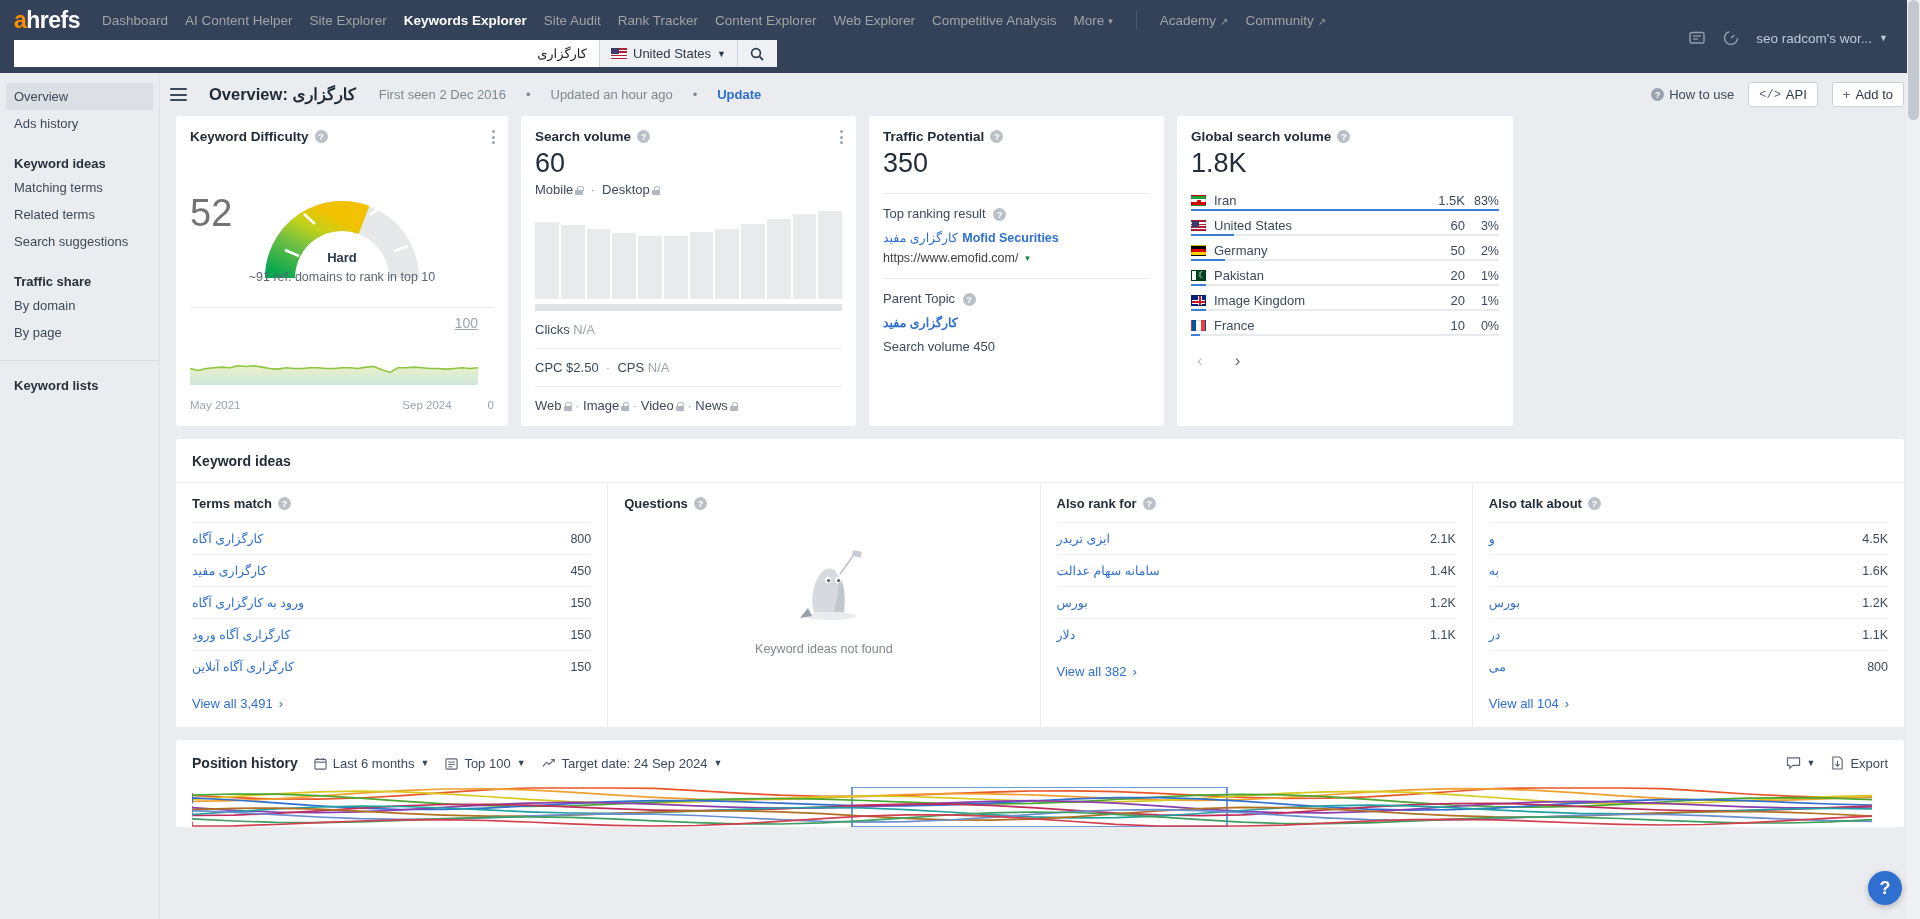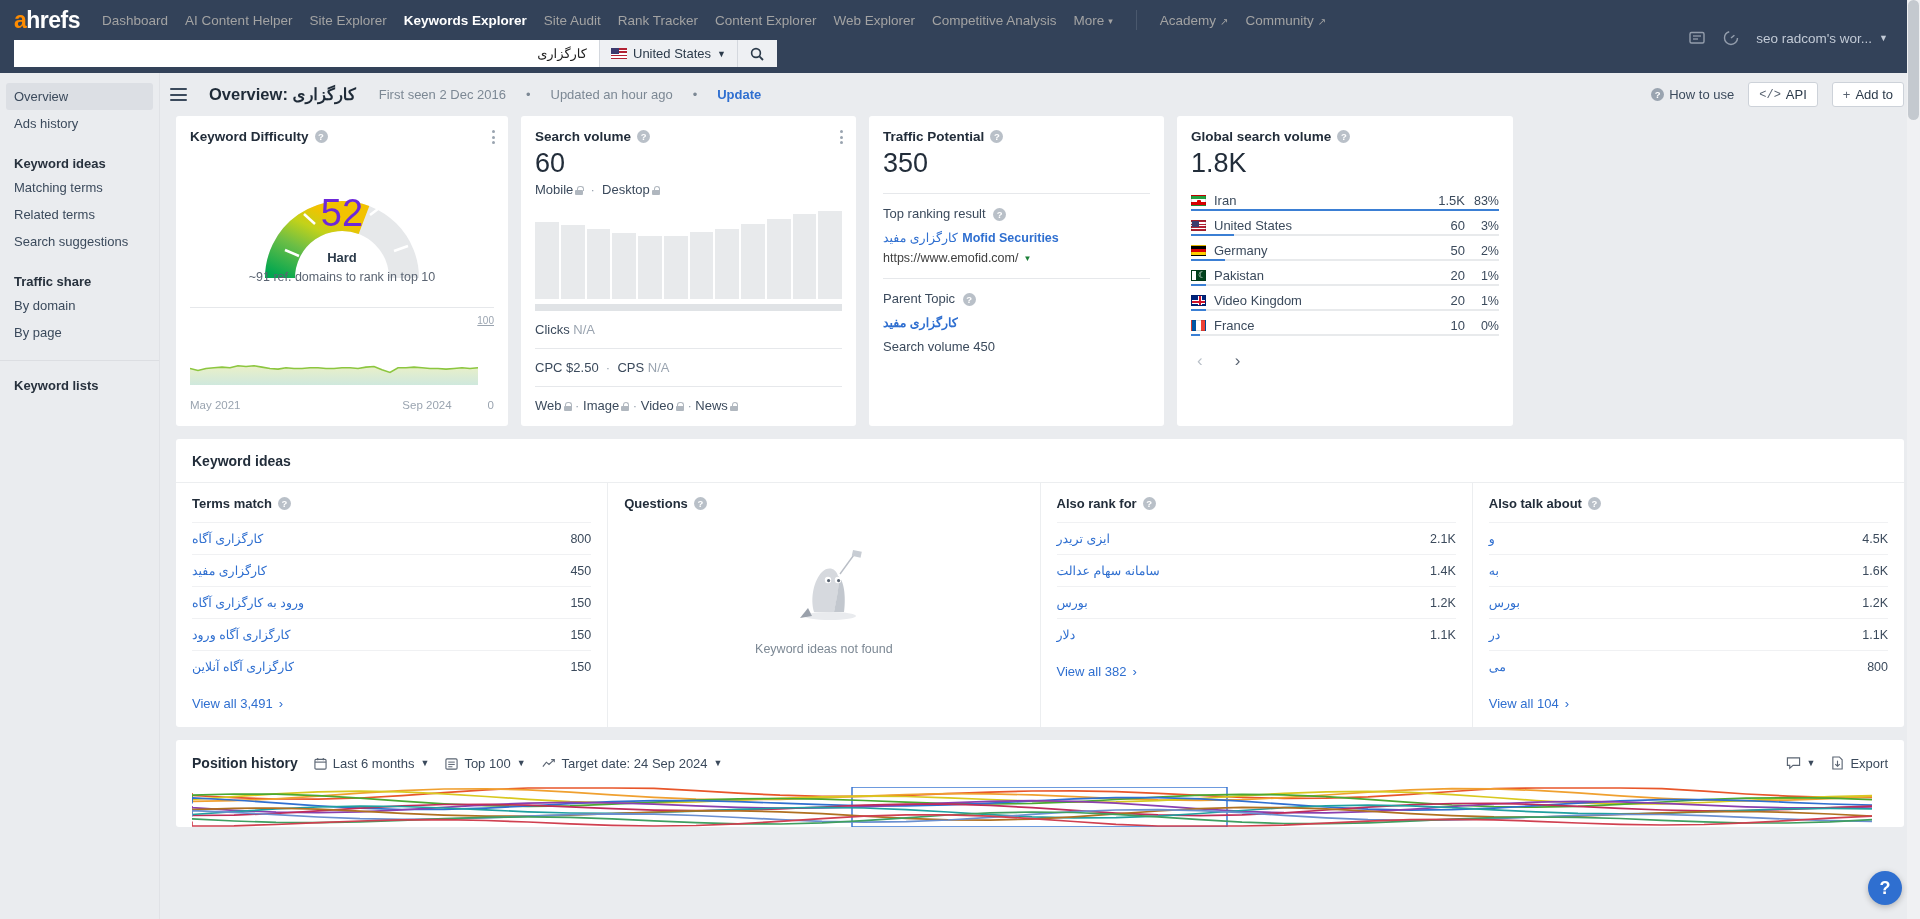--- a/index.html
+++ b/index.html
@@ -82,26 +82,26 @@
   .sub { font-size: 13px; color: #3b4a5c; margin-top:2px;}
   .muted { color: #9aa4b0; }
   .lock { display:inline-block; width:8px; height:9px; position:relative; vertical-align:-1px; margin-left:2px;}
   .lock::before{content:"";position:absolute;left:0;bottom:0;width:8px;height:5px;background:#b0b7bf;border-radius:1px;}
   .lock::after{content:"";position:absolute;left:1.7px;bottom:4px;width:4.6px;height:4px;border:1.5px solid #b0b7bf;border-bottom:none;border-radius:3px 3px 0 0;}
   .hr { height:1px; background:#e6e8eb; margin: 11px 0; }
   .linkblue { color:#2f6fd0; cursor:pointer; }
   .linkgreen { color:#404040; cursor:pointer; }
   
   .gauge-wrap { position:relative; height:150px; margin-top:2px; display:flex; justify-content:center;}
-  .gauge-num { position:absolute; top:46px; left:0; right:0; text-align:center; font-size:38px; color:#6d28d9; font-weight:400;}
+  .gauge-num { position:absolute; top:46px; left:0; right:0; text-align:left; font-size:38px; color:#737373; font-weight:400;}
   .gauge-lab { position:absolute; top:104px; left:0; right:0; text-align:center; font-size:13px; font-weight:700; color:#2b3a4a;}
   .gauge-note { position:absolute; top:124px; left:0; right:0; text-align:center; font-size:12.5px; color:#5a6472;}
   .spark { position:relative; height:78px; margin-top:4px;}
   .sparklabels { display:flex; justify-content:space-between; font-size:11.5px; color:#9aa4b0; margin-top:2px;}
-  .axis-max { position:absolute; right:0; top:-4px; font-size:10px; color:#9aa4b0;text-decoration:underline;}
+  .axis-max { position:absolute; right:16px; top:-4px; font-size:14px; color:#9aa4b0;text-decoration:underline;}
   
   .volchart { height:88px; display:flex; align-items:flex-end; gap:2px; margin-top:14px;}
   .volchart .b { flex:1; background:#e8eaec; }
   .volbase { height:7px; background:#e0e3e6; margin-top:5px;}
   
   .grow { display:flex; align-items:center; font-size:13px; padding: 7px 0 3px 0; position:relative;}
   .gname { color:#3b4a5c; margin-left:8px; flex:1;}
   .gval { color:#3b4a5c; width:42px; text-align:right;}
   .gpct { color:#3b4a5c; width:34px; text-align:right; font-size:12.5px;}
   .gbar-track { position:absolute; left:0; right:0; bottom:0; height:2px; background:#e8eaec;}
@@ -435,21 +435,21 @@
               <span class="gval">20</span>
               <span class="gpct">1%</span>
               <span class="gbar-track"></span>
               <span class="gbar-fill" style="width: 5%;"></span>
             </div>
             <div class="grow">
               <span class="flag f-gb">
                 <i></i>
                 <u></u>
               </span>
-              <span class="gname">Video Kingdom</span>
+              <span class="gname">Image Kingdom</span>
               <span class="gval">20</span>
               <span class="gpct">1%</span>
               <span class="gbar-track"></span>
               <span class="gbar-fill" style="width: 5%;"></span>
             </div>
             <div class="grow">
               <span class="flag f-fr"></span>
               <span class="gname">France</span>
               <span class="gval">10</span>
               <span class="gpct">0%</span>

